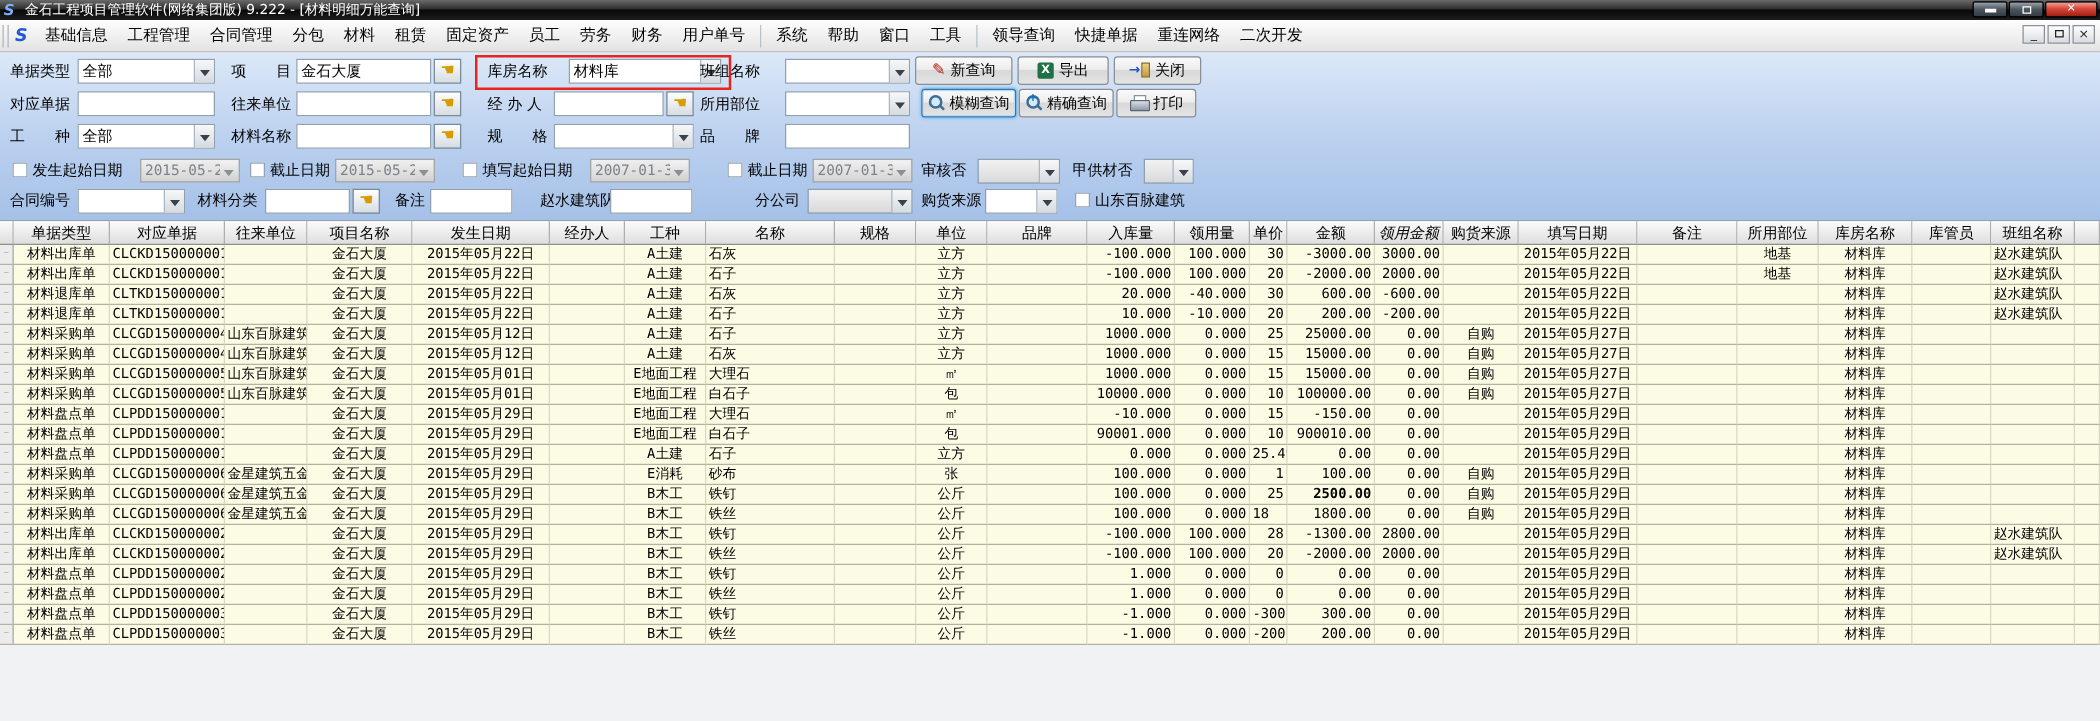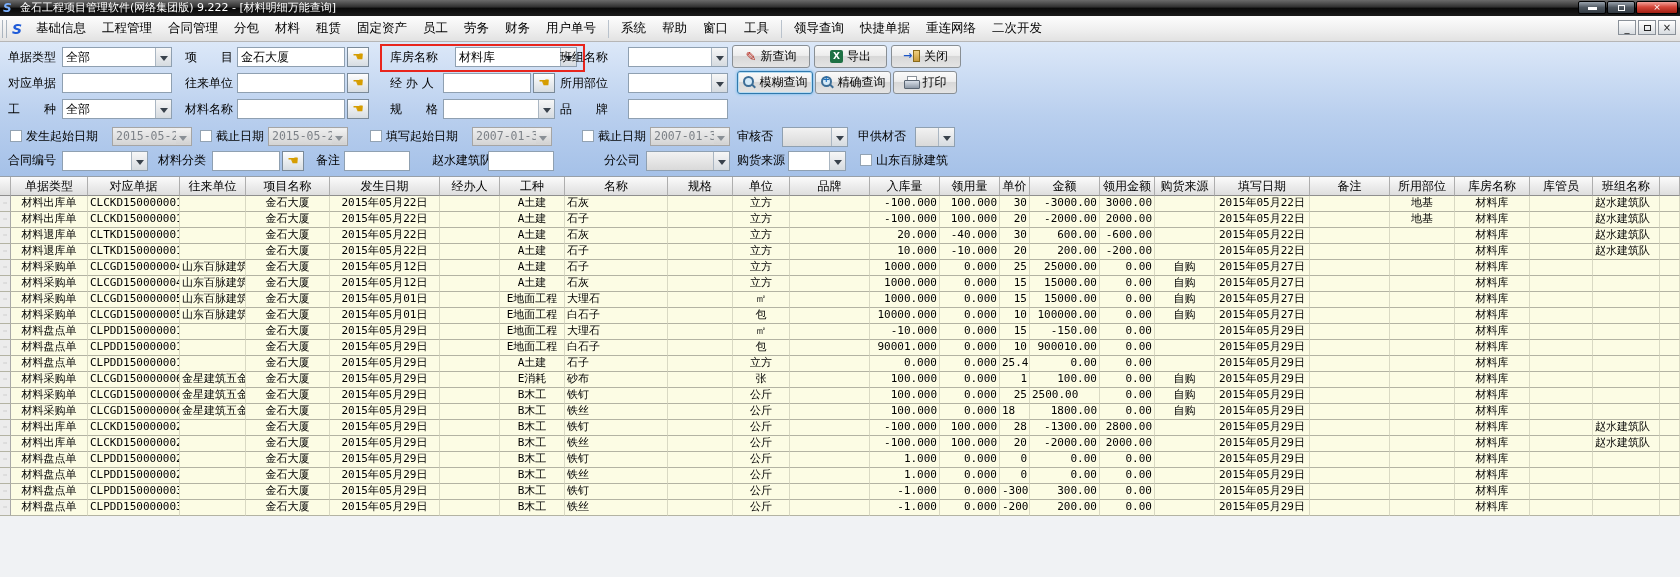--- a/index.html
+++ b/index.html
@@ -327,21 +327,21 @@
       <div class="hc" style="width: 60px;">经办人</div>
       <div class="hc" style="width: 65px;">工种</div>
       <div class="hc" style="width: 103px;">名称</div>
       <div class="hc" style="width: 65px;">规格</div>
       <div class="hc" style="width: 57px;">单位</div>
       <div class="hc" style="width: 80px;">品牌</div>
       <div class="hc" style="width: 70px;">入库量</div>
       <div class="hc" style="width: 60px;">领用量</div>
       <div class="hc" style="width: 30px;">单价</div>
       <div class="hc" style="width: 70px;">金额</div>
-      <div class="hc" style="width: 55px;">领用金额</div>
+      <div class="hc" style="width: 55px; font-style: italic;">领用金额</div>
       <div class="hc" style="width: 60px;">购货来源</div>
       <div class="hc" style="width: 95px;">填写日期</div>
       <div class="hc" style="width: 80px;">备注</div>
       <div class="hc" style="width: 65px;">所用部位</div>
       <div class="hc" style="width: 75px;">库房名称</div>
       <div class="hc" style="width: 63px;">库管员</div>
       <div class="hc" style="width: 67px;">班组名称</div>
       <div class="hc" style="width: 20px;"></div>
     </div>
   <div id="gbody">
@@ -678,21 +678,21 @@
         <div class="gc" style="width: 110px; text-align: center;">2015年05月29日</div>
         <div class="gc" style="width: 60px; text-align: center;"></div>
         <div class="gc" style="width: 65px; text-align: center;">B木工</div>
         <div class="gc" style="width: 103px; text-align: left;">铁钉</div>
         <div class="gc" style="width: 65px; text-align: left;"></div>
         <div class="gc" style="width: 57px; text-align: center;">公斤</div>
         <div class="gc" style="width: 80px; text-align: center;"></div>
         <div class="gc" style="width: 70px; text-align: right;">100.000</div>
         <div class="gc" style="width: 60px; text-align: right;">0.000</div>
         <div class="gc" style="width: 30px; text-align: right;">25</div>
-        <div class="gc" style="width: 70px; ">2500.00</div>
+        <div class="gc" style="width: 70px; text-align: right; font-weight: bold;">2500.00</div>
         <div class="gc" style="width: 55px; text-align: right;">0.00</div>
         <div class="gc" style="width: 60px; text-align: center;">自购</div>
         <div class="gc" style="width: 95px; text-align: center;">2015年05月29日</div>
         <div class="gc" style="width: 80px; text-align: left;"></div>
         <div class="gc" style="width: 65px; text-align: center;"></div>
         <div class="gc" style="width: 75px; text-align: center;">材料库</div>
         <div class="gc" style="width: 63px; text-align: center;"></div>
         <div class="gc" style="width: 67px; text-align: left;"></div>
         <div class="gc" style="width: 20px; text-align: left;"></div>
       </div>

